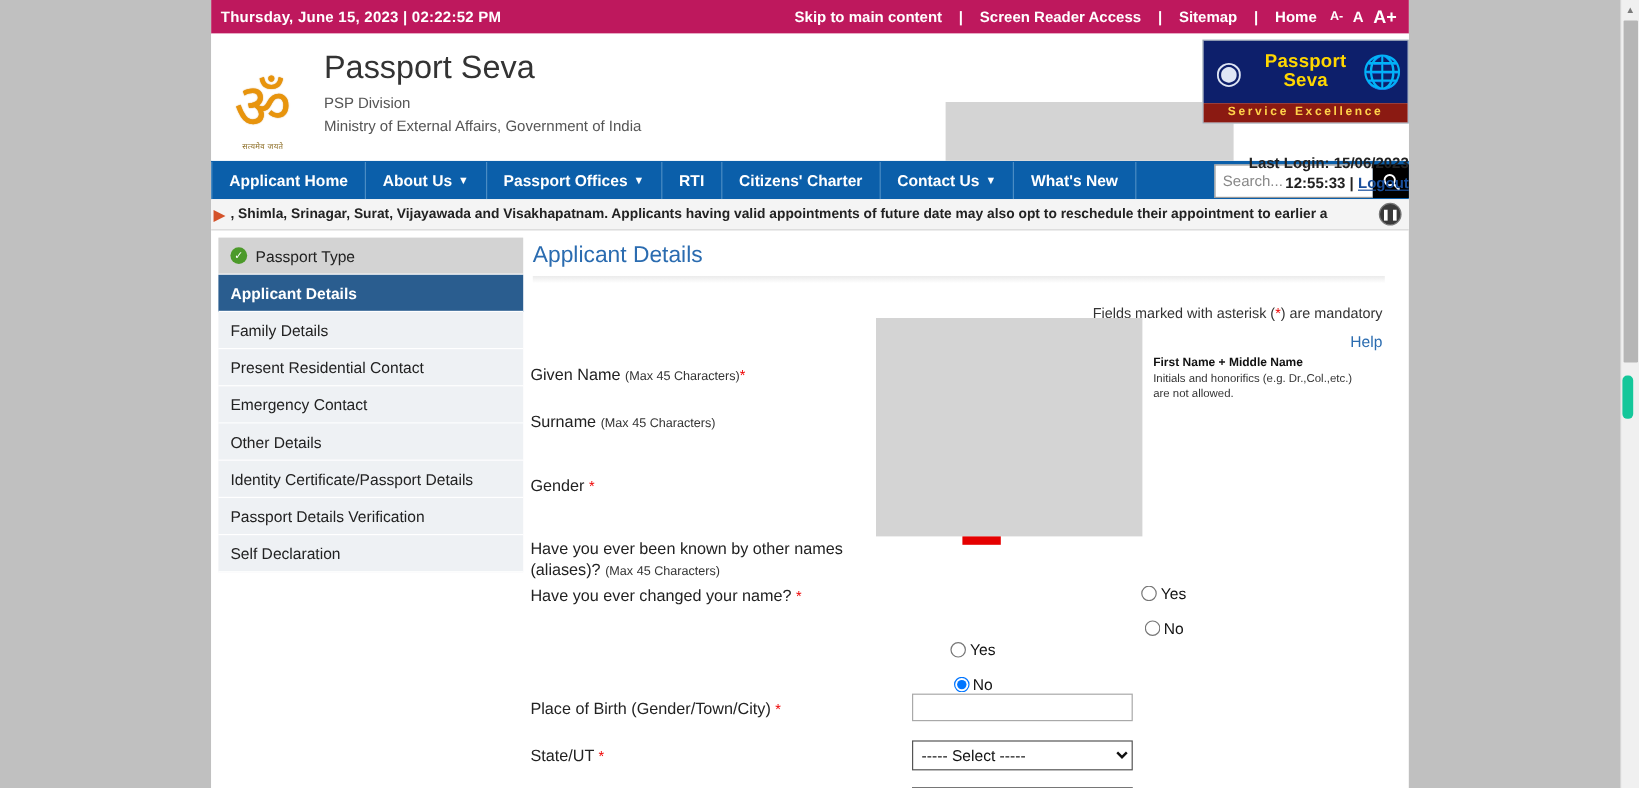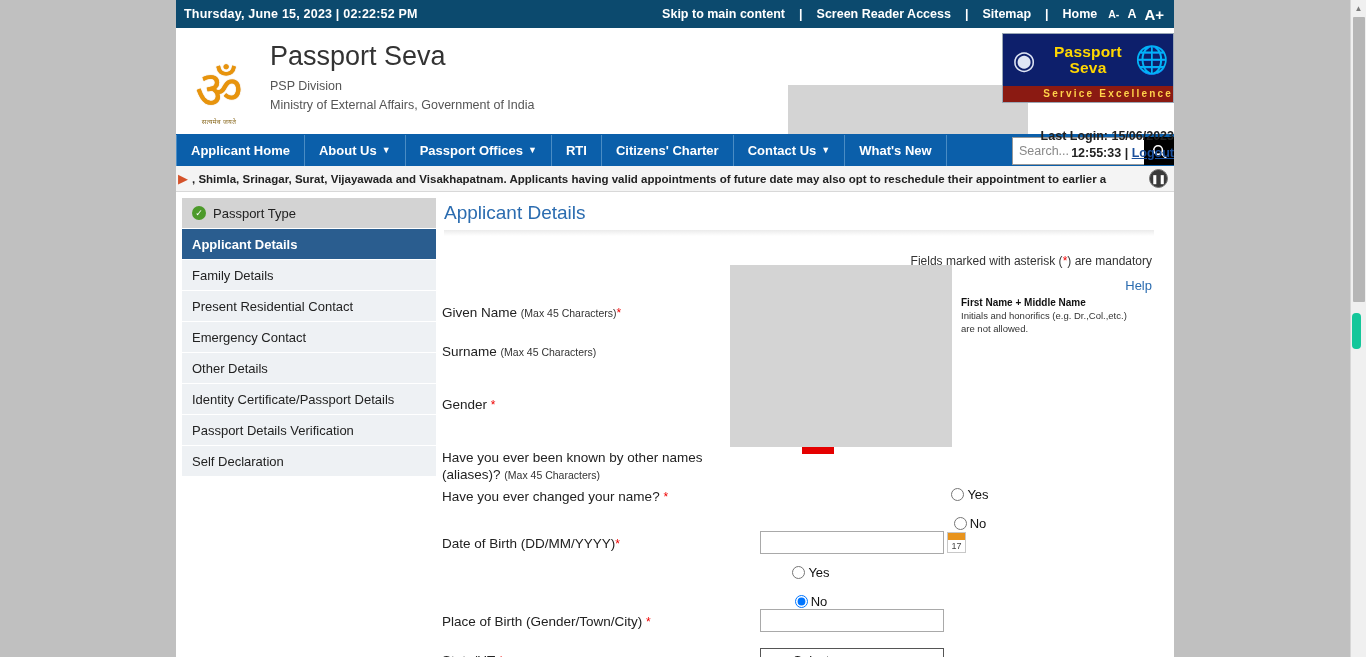--- a/index.html
+++ b/index.html
@@ -15,21 +15,21 @@
 
   
   .content-col {
     position: absolute; left: 176px; top: 0;
     width: 998px; height: 657px;
     background: #ffffff;
   }
 
   
   .topbar {
-    height: 28px; background: #0c4a6e;
+    height: 28px; background: #be185d;
     color: #ffffff; font-size: 12.5px; font-weight: bold;
     display: flex; align-items: center; justify-content: space-between;
     padding: 0 6px 0 8px;
   }
   .topbar-date { white-space: nowrap; letter-spacing: .2px; }
   .topbar-links { display: flex; align-items: center; gap: 0; white-space: nowrap; }
   .topbar-links a, .topbar-links span.sep, .topbar-links span.fs {
     color: #ffffff; text-decoration: none; padding: 0 7px;
   }
   .fs-small { font-size: 10.5px; padding: 0 4px !important; }
@@ -70,21 +70,21 @@
   .badge-emblem, .badge-globe {
     width: 42px; display: flex; align-items: center; justify-content: center;
     font-size: 26px; color: #dfe6f5;
   }
   .badge-globe { font-size: 27px; color: #cfe2f7; }
   .badge-text {
     flex: 1; display: flex; flex-direction: column; align-items: center; justify-content: center;
     color: #ffd700; font-weight: bold; font-size: 15.5px; line-height: 1.02; letter-spacing: .2px;
   }
   .badge-strip {
-    background: #8b1a12; color: #ffd24a; text-align: right;
+    background: #8b1a12; color: #ffd24a; text-align: center;
     font-size: 10px; font-weight: bold; letter-spacing: 2.2px; padding: 2px 0 3px;
   }
   .login-info {
     position: absolute; right: 0px; top: 100px;
     text-align: right; font-size: 12.5px; color: #222; font-weight: bold; line-height: 1.35;
   }
   .login-info a { color: #1a4f9c; font-weight: bold; text-decoration: underline; }
 
   
   .nav {
@@ -442,34 +442,20 @@
                   <span>Yes</span>
                 </label>
                 <label>
                   <input type="radio" name="changedname" style="">
                   <span>No</span>
                 </label>
               </div>
             </div>
           </div>
 
-          <div class="row">
-            <div class="lab">
-              <span>Date of Birth (DD/MM/YYYY)</span><span class="ast">*</span>
-            </div>
-            <div class="ctl">
-              <div class="dob-wrap">
-                <input type="text" class="txt wide" value="" style="">
-                <div class="cal-icon">
-                  <div class="cal-top"></div>
-                  <div class="cal-num">17</div>
-                </div>
-              </div>
-            </div>
-          </div>
 
           <div class="row">
             <div class="ctl">
               <div class="radio-grp">
                 <label>
                   <input type="radio" name="pobout" style="">
                   <span>Yes</span>
                 </label>
                 <label>
                   <input type="radio" name="pobout" checked="" style="">

